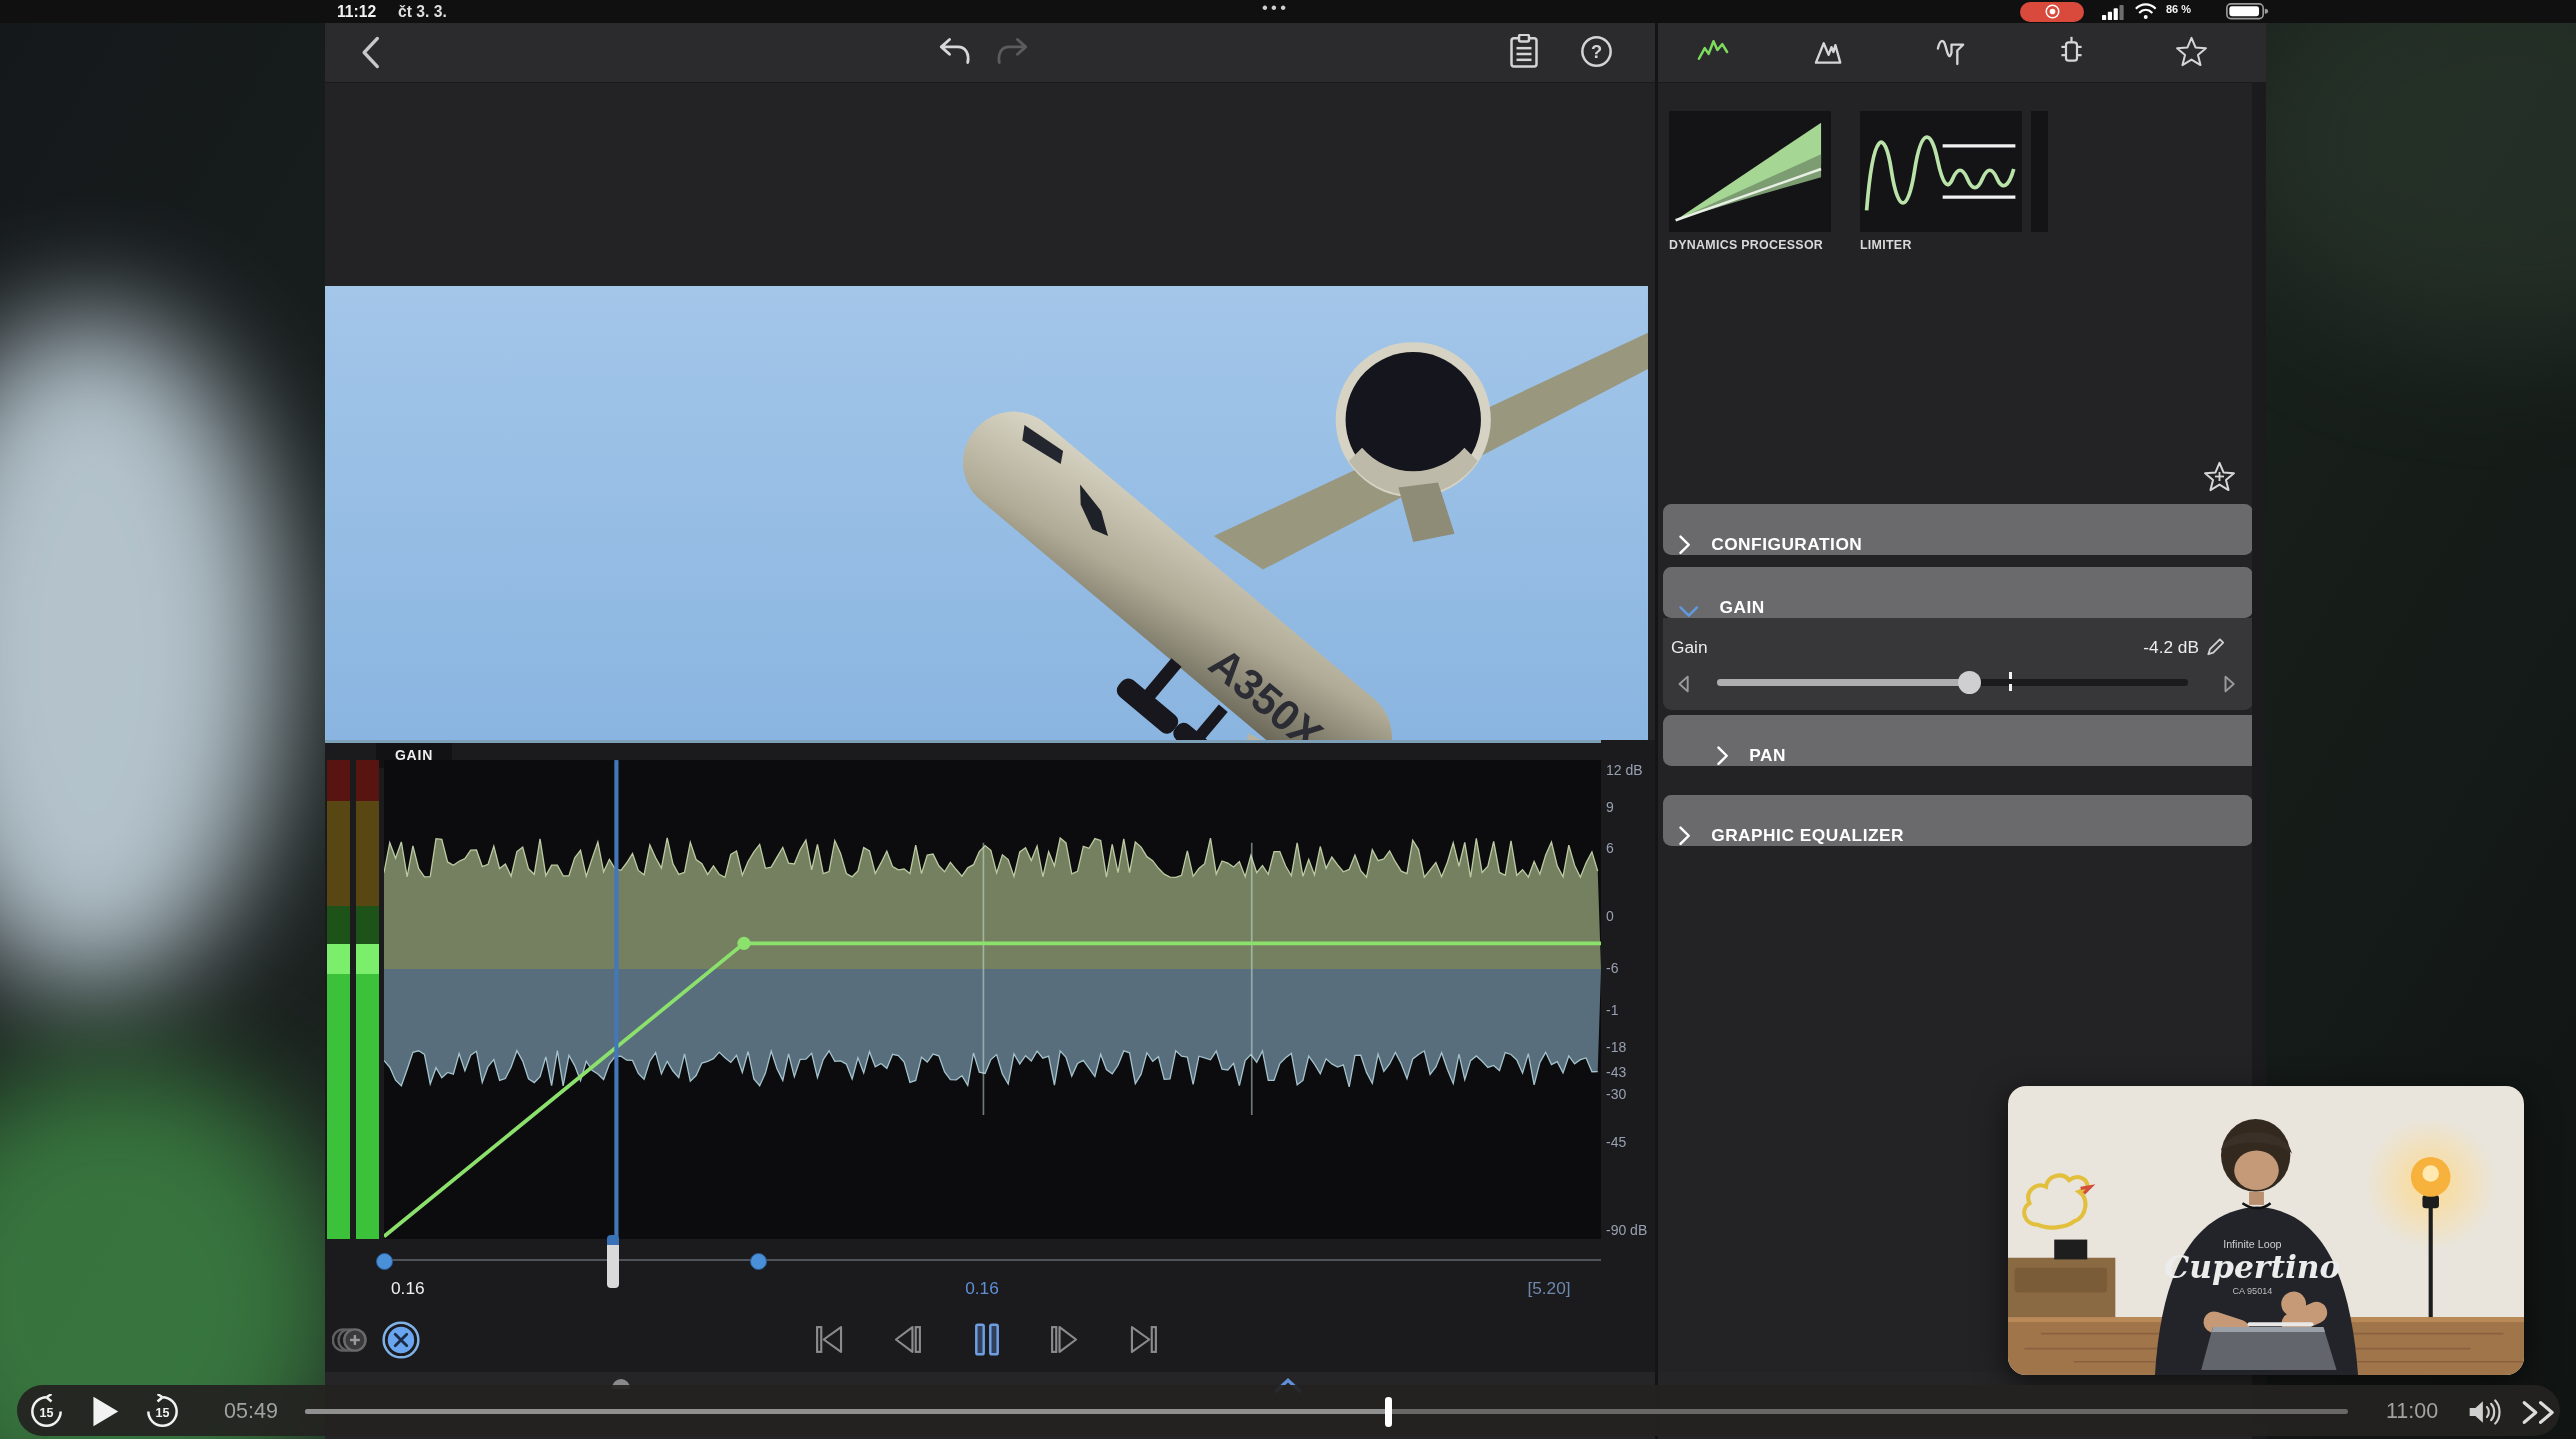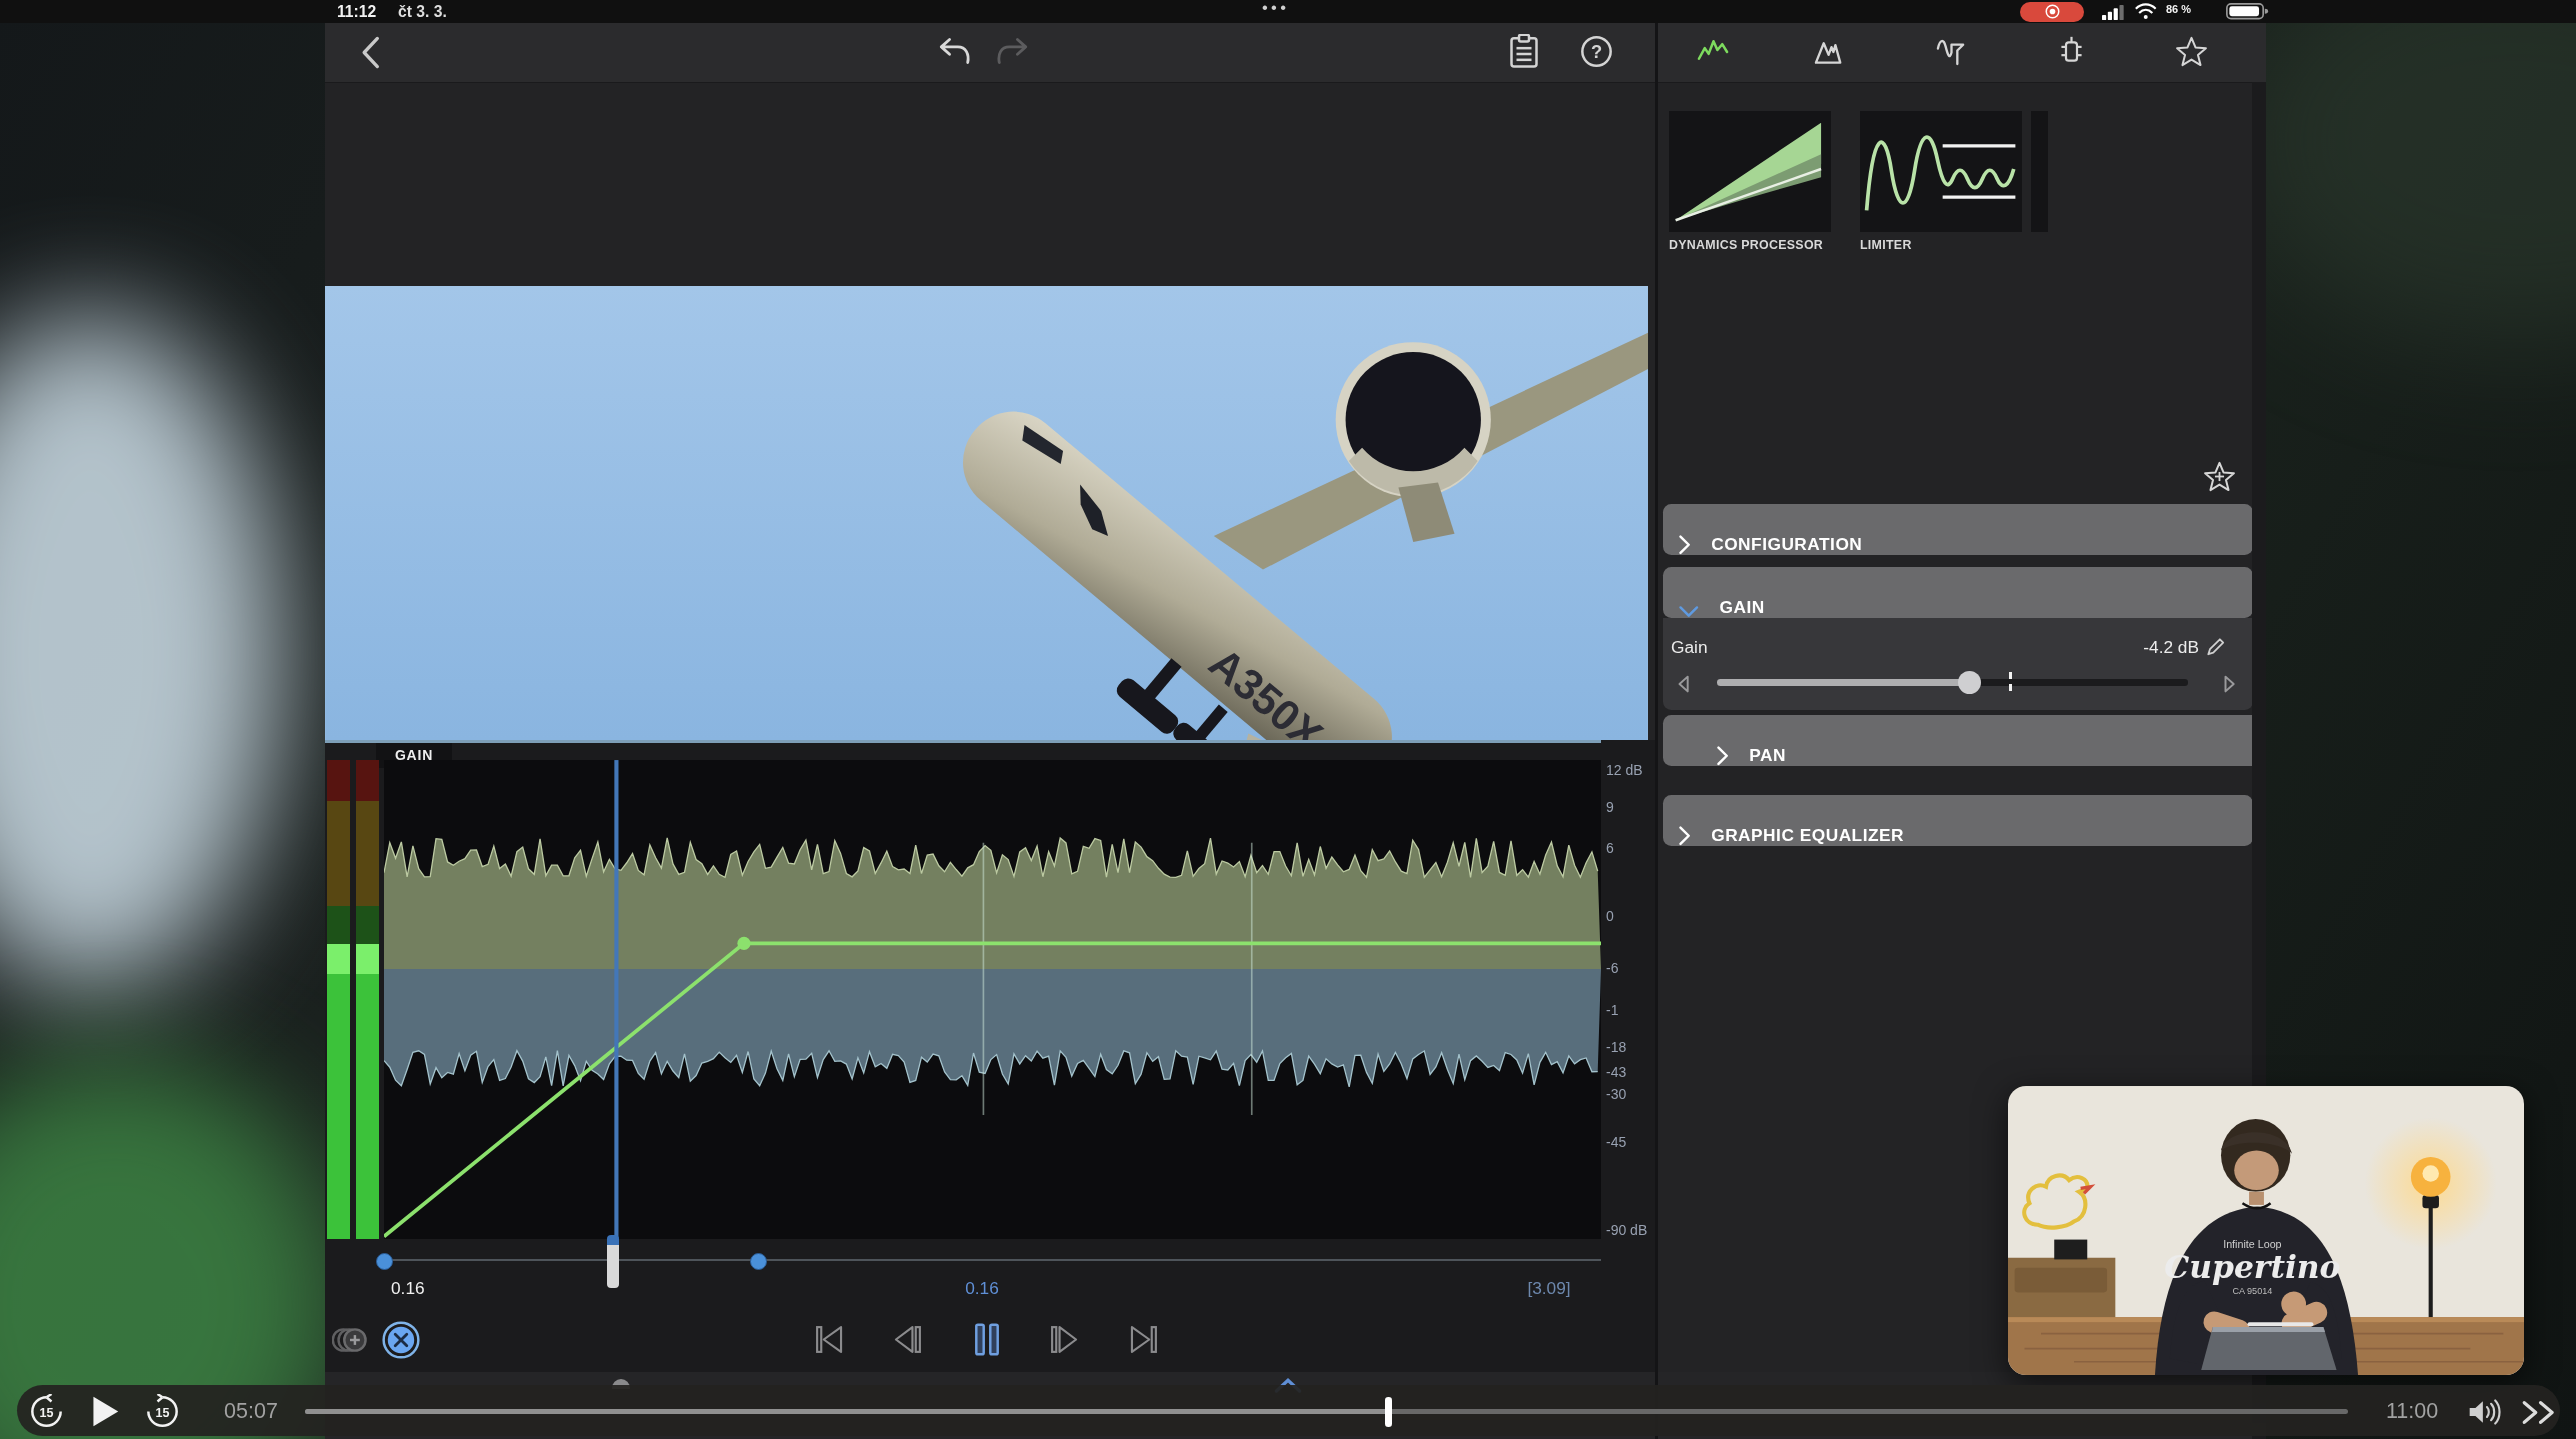--- a/index.html
+++ b/index.html
@@ -174,21 +174,21 @@
       <span class="dblab" style="top:394px;">-45</span>
       <span class="dblab" style="top:482px;">-90 dB</span>
 
       <div class="kfline"></div>
       <div class="kfdot" style="left:51px;top:513px;"></div>
       <div class="kfdot" style="left:425px;top:513px;"></div>
       <div class="abs" style="left:282px;top:495px;width:11.6px;height:53px;border-radius:4.1px;background:linear-gradient(#3a72b8 0 10px,#d9d9d9 10px 100%);"></div>
 
       <div class="timelab" style="left:66px;top:538px;color:#f0f0f0;">0.16</div>
       <div class="timelab" style="left:599px;top:538px;width:116px;text-align:center;color:#5f8fd6;">0.16</div>
-      <div class="timelab" style="left:1172px;top:538px;width:104px;text-align:center;color:#6d88ad;">[3.09]</div>
+      <div class="timelab" style="left:1172px;top:538px;width:104px;text-align:center;color:#6d88ad;">[5.20]</div>
 
       <div class="icnbtn" style="left:5px;top:580px;width:40px;height:40px;">
         <svg width="36" height="28" viewBox="0 0 44 34">
           <circle cx="14" cy="17" r="13" fill="none" stroke="#5f5f61" stroke-width="3"></circle>
           <circle cx="21" cy="17" r="13" fill="none" stroke="#5f5f61" stroke-width="3"></circle>
           <circle cx="28" cy="17" r="13" fill="#3a3a3c" stroke="#6a6a6c" stroke-width="3"></circle>
           <line x1="28" y1="11" x2="28" y2="23" stroke="#9a9a9c" stroke-width="3"></line>
           <line x1="22" y1="17" x2="34" y2="17" stroke="#9a9a9c" stroke-width="3"></line>
           </svg>
       </div>
@@ -453,21 +453,21 @@
       <polygon points="4,2 34,20 4,38" fill="#f2f2f2"></polygon>
       </svg>
   </div>
   <div class="icnbtn" style="left:142px;top:1391px;width:41px;height:40px;z-index:51;">
     <svg width="35" height="35" viewBox="0 0 42 42">
       <path d="M21,4 A17,17 0 1 1 4,21" fill="none" stroke="#f2f2f2" stroke-width="3"></path>
       <path d="M21,4 L15,0 M21,4 L15,9" stroke="#f2f2f2" stroke-width="3" fill="none"></path>
       <text x="21" y="27" text-anchor="middle" font-size="15" font-weight="bold" fill="#f2f2f2" font-family="Liberation Sans,sans-serif">15</text>
       </svg>
   </div>
-  <div class="pilltime" style="left:205px;width:92px;text-align:center;">05:07</div>
+  <div class="pilltime" style="left:205px;width:92px;text-align:center;">05:49</div>
   <div class="abs" style="left:305px;top:1409px;width:2043px;height:5px;border-radius:2.5px;background:#686868;z-index:51;"></div>
   <div class="abs" style="left:305px;top:1409px;width:1082px;height:5px;border-radius:2.5px;background:#909090;z-index:51;"></div>
   <div class="abs" style="left:1385px;top:1397px;width:6.6px;height:30px;border-radius:3.3px;background:#fff;z-index:52;"></div>
   <div class="pilltime" style="left:2366px;width:92px;text-align:center;">11:00</div>
   <div class="icnbtn" style="left:2464px;top:1393px;width:40px;height:38px;z-index:51;">
     <svg width="33" height="28" viewBox="0 0 40 34">
       <polygon points="2,12 9,12 18,4 18,30 9,22 2,22" fill="#cfcfcf"></polygon>
       <path d="M23,11 C26,14 26,20 23,23" fill="none" stroke="#cfcfcf" stroke-width="2.6" stroke-linecap="round"></path>
       <path d="M28,7 C33,12 33,22 28,27" fill="none" stroke="#cfcfcf" stroke-width="2.6" stroke-linecap="round"></path>
       <path d="M33,3 C40,10 40,24 33,31" fill="none" stroke="#cfcfcf" stroke-width="2.6" stroke-linecap="round"></path>

